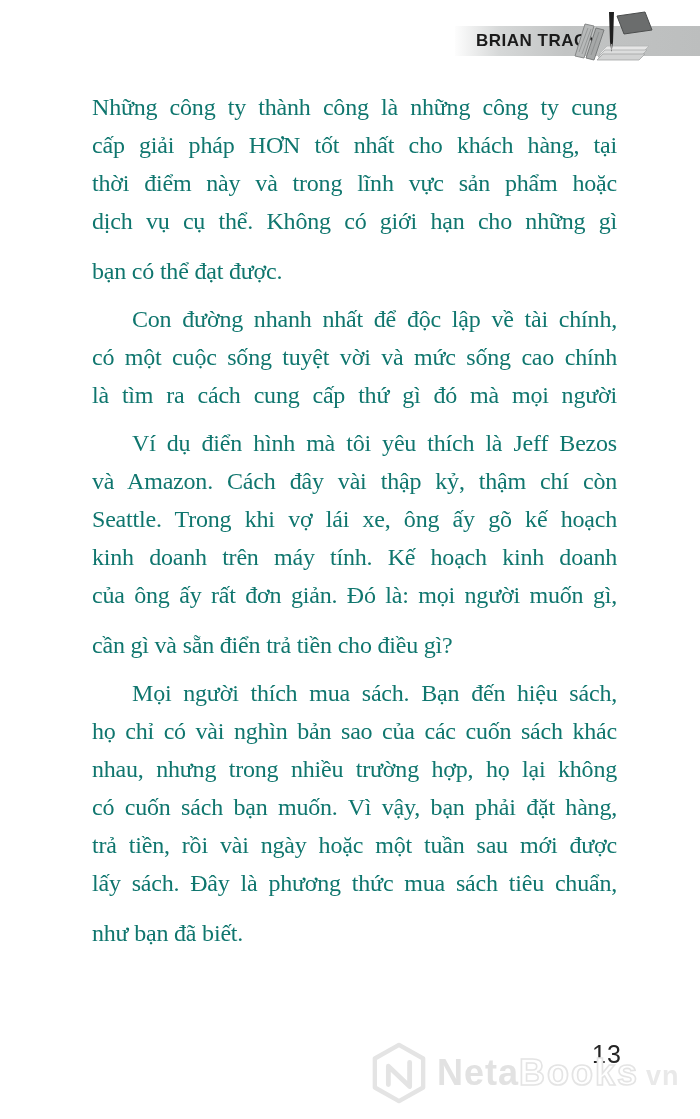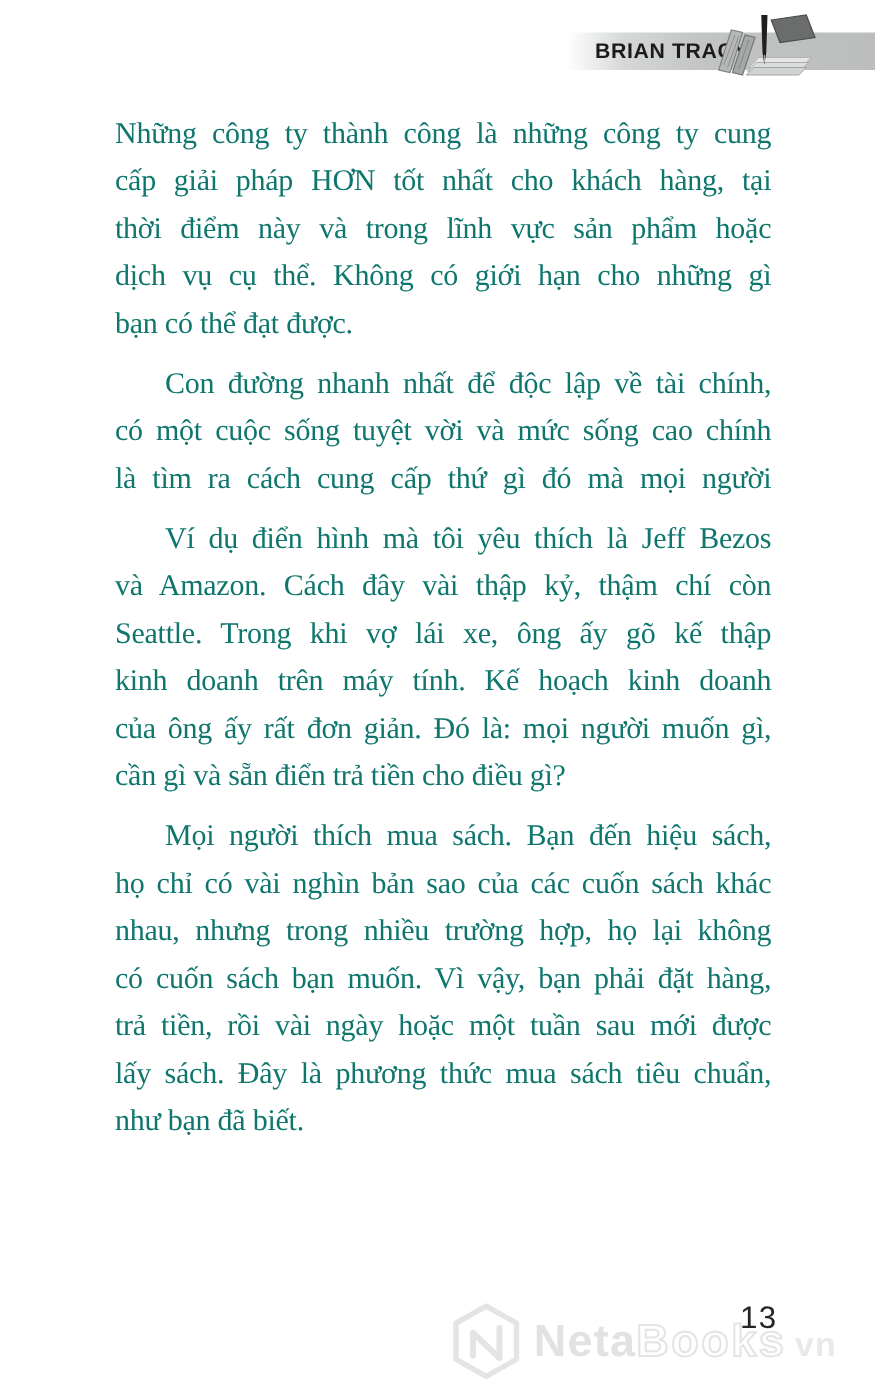--- a/index.html
+++ b/index.html
@@ -55,36 +55,36 @@
     color: #0f766e;
     letter-spacing: -0.2px;
   }
   .paragraph { margin: 0 0 10px 0; }
   .paragraph:last-child { margin-bottom: 0; }
   .line {
     text-align: justify;
     text-align-last: justify;
     white-space: normal;
   }
-  .line.last { text-align-last: left; }
+  .line.last { text-align-last: left; margin-top: 12px; }
   .paragraph.indent .line.first { text-indent: 40px; }
 
   
   .page-number {
     position: absolute;
     left: 592px;
     top: 1040px;
     font-family: "Liberation Sans", sans-serif;
     font-size: 25px;
     letter-spacing: 1px;
     color: #252525;
   }
   .watermark {
     position: absolute;
-    left: 360px;
+    left: 370px;
     top: 1040px;
     height: 66px;
     display: flex;
     align-items: center;
     pointer-events: none;
   }
   .wm-logo { width: 58px; height: 62px; flex: 0 0 auto; }
   .wm-text {
     font-family: "Liberation Sans", sans-serif;
     font-weight: bold;
@@ -148,21 +148,21 @@
         <div class="line last">bạn có thể đạt được.</div>
       </div>
       <div class="paragraph indent">
         <div class="line first">Con đường nhanh nhất để độc lập về tài chính,</div>
         <div class="line">có một cuộc sống tuyệt vời và mức sống cao chính</div>
         <div class="line">là tìm ra cách cung cấp thứ gì đó mà mọi người</div>
       </div>
       <div class="paragraph indent">
         <div class="line first">Ví dụ điển hình mà tôi yêu thích là Jeff Bezos</div>
         <div class="line">và Amazon. Cách đây vài thập kỷ, thậm chí còn</div>
-        <div class="line">Seattle. Trong khi vợ lái xe, ông ấy gõ kế thập</div>
+        <div class="line">Seattle. Trong khi vợ lái xe, ông ấy gõ kế hoạch</div>
         <div class="line">kinh doanh trên máy tính. Kế hoạch kinh doanh</div>
         <div class="line">của ông ấy rất đơn giản. Đó là: mọi người muốn gì,</div>
         <div class="line last">cần gì và sẵn điển trả tiền cho điều gì?</div>
       </div>
       <div class="paragraph indent">
         <div class="line first">Mọi người thích mua sách. Bạn đến hiệu sách,</div>
         <div class="line">họ chỉ có vài nghìn bản sao của các cuốn sách khác</div>
         <div class="line">nhau, nhưng trong nhiều trường hợp, họ lại không</div>
         <div class="line">có cuốn sách bạn muốn. Vì vậy, bạn phải đặt hàng,</div>
         <div class="line">trả tiền, rồi vài ngày hoặc một tuần sau mới được</div>

